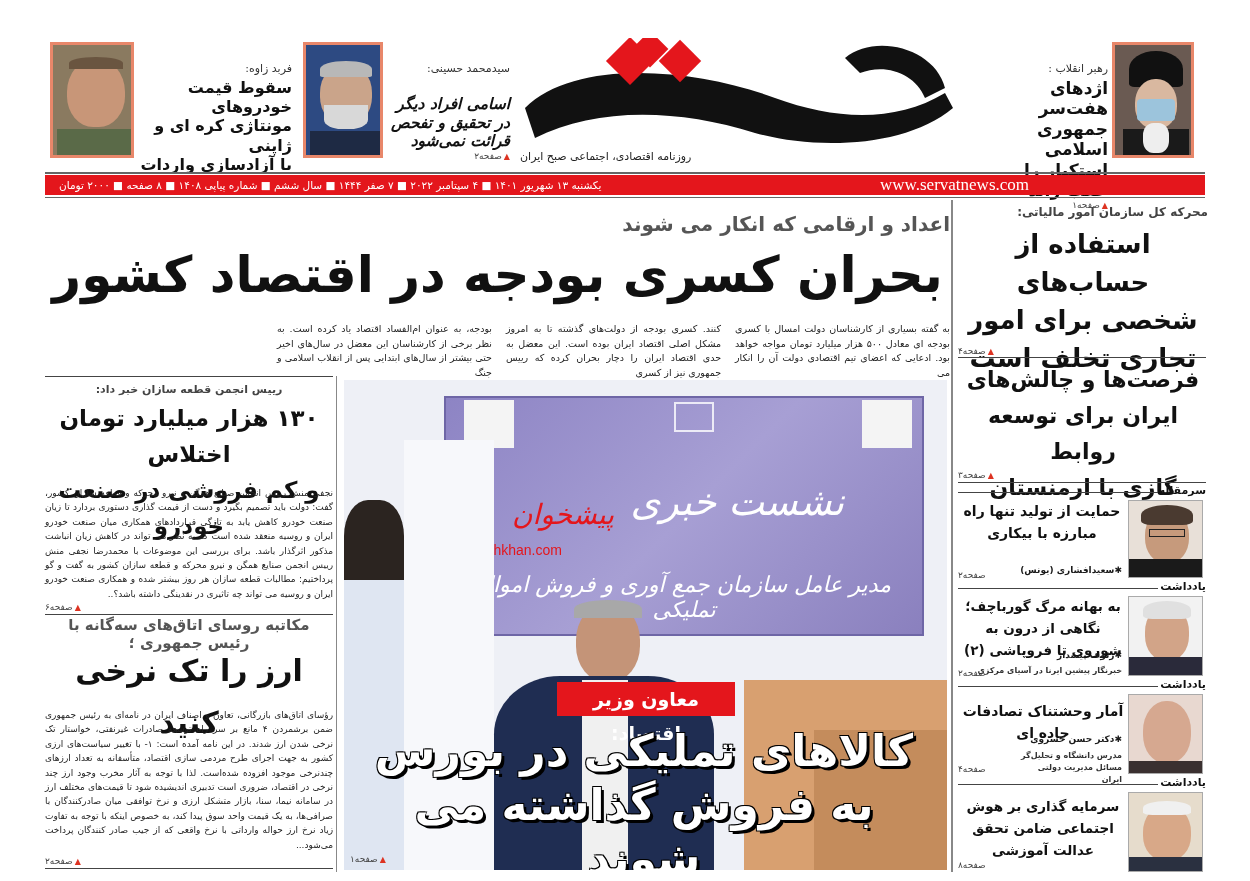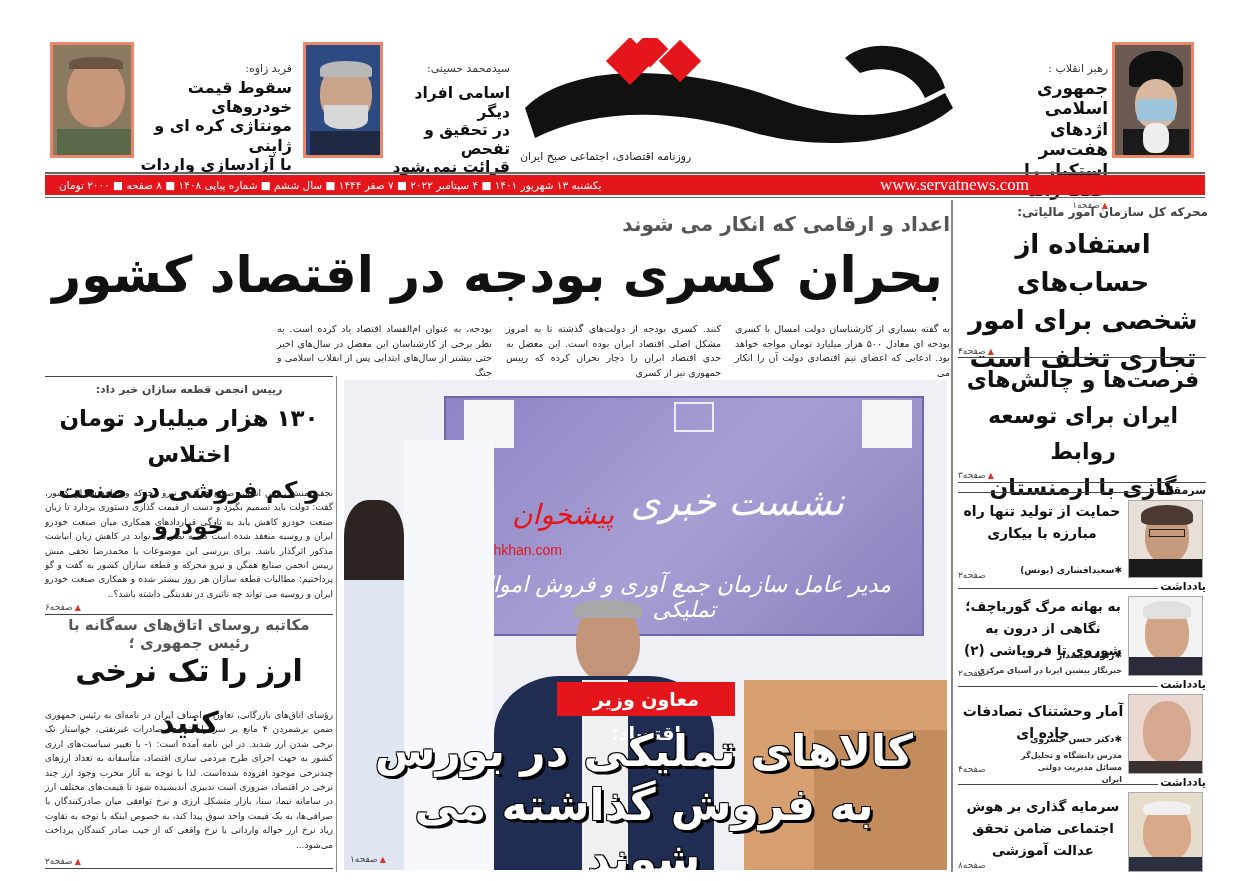--- a/index.html
+++ b/index.html
@@ -33,36 +33,36 @@
 <div class="photo" style="left:1112px; top:42px; width:82px; height:116px; background:#6a5a52;">
   <div class="abs" style="left:14px; top:6px; width:54px; height:36px; background:#111; border-radius:50% 50% 10% 10%;"></div>
   <div class="face" style="left:20px; top:34px; width:42px; height:50px; background:#d9b8a0;"></div>
   <div class="abs" style="left:22px; top:54px; width:38px; height:22px; background:#9cc4dc; border-radius:4px;"></div>
   <div class="abs" style="left:8px; top:84px; width:66px; height:32px; background:#1a1a1a;"></div>
   <div class="abs" style="left:28px; top:78px; width:26px; height:30px; background:#eee; border-radius:40%;"></div>
 </div>
 <div class="abs" style="left:980px; top:62px; width:128px; text-align:right;">
   <div class="kicker">رهبر انقلاب :</div>
   <div class="bold-head" style="font-size:17px; margin-top:3px;">
+    <div>اژدهای هفت‌سر</div>
     <div>جمهوری اسلامی</div>
-    <div>اژدهای هفت‌سر</div>
     <div>استکبار را عقب راند</div>
   </div>
   <div class="pageref"><span class="tri">▲</span><span>صفحه۱</span></div>
 </div>
 
 <div class="photo" style="left:303px; top:42px; width:80px; height:116px; background:#2d4a82;">
   <div class="face" style="left:14px; top:18px; width:52px; height:62px; background:#caa48a;"></div>
   <div class="abs" style="left:14px; top:16px; width:52px; height:16px; background:#b8b8b8; border-radius:50% 50% 10% 10%;"></div>
   <div class="abs" style="left:18px; top:60px; width:44px; height:24px; background:#d8d8d8; border-radius:0 0 40% 40%;"></div>
   <div class="abs" style="left:4px; top:86px; width:72px; height:30px; background:#1e2a44;"></div>
 </div>
 <div class="abs" style="left:385px; top:62px; width:125px; text-align:right;">
   <div class="kicker">سیدمحمد حسینی:</div>
-  <div class="bold-head" style="font-size:15.5px; margin-top:9px;">
+  <div class="bold-head" style="font-size:15.5px; margin-top:20px;font-style:italic;">
     <div>اسامی افراد دیگر</div>
     <div>در تحقیق و تفحص</div>
     <div>قرائت نمی‌شود</div>
   </div>
   <div class="pageref"><span class="tri">▲</span><span>صفحه۲</span></div>
 </div>
 
 <div class="photo" style="left:50px; top:42px; width:84px; height:116px; background:#8a7a60;">
   <div class="face" style="left:14px; top:14px; width:58px; height:68px; background:#c89678;"></div>
   <div class="abs" style="left:16px; top:12px; width:54px; height:12px; background:#6a5540; border-radius:50% 50% 0 0;"></div>

